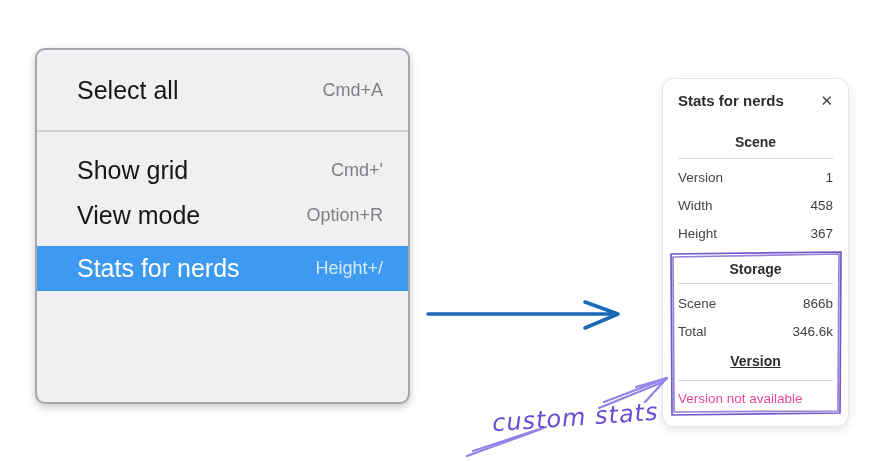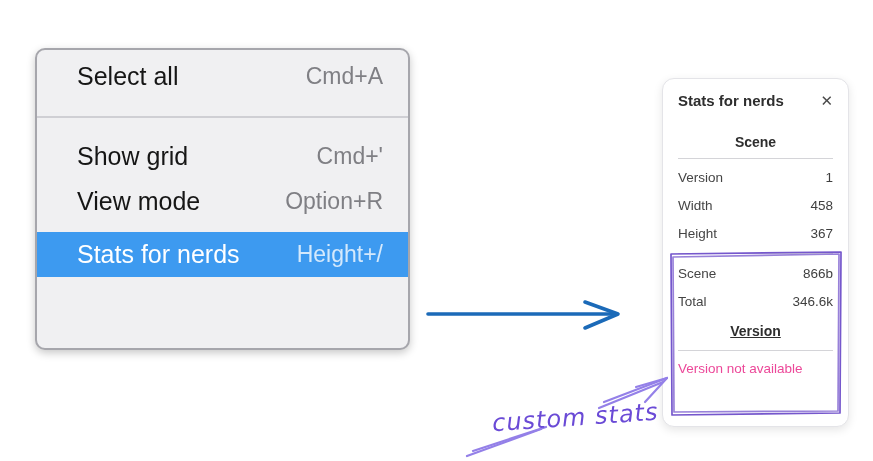--- a/index.html
+++ b/index.html
@@ -9,30 +9,30 @@
     --annotation-arrow:#9480e8;
     --highlight-box:#7557cc;
   }
   *{box-sizing:border-box;margin:0;padding:0;}
   html,body{background:#ffffff;}
   body{font-family:"Liberation Sans","DejaVu Sans",sans-serif;}
   .canvas{position:relative;width:873px;height:461px;background:#ffffff;overflow:hidden;}
 
   
   .context-menu{
-    position:absolute;left:35px;top:48px;width:375px;height:302px;
+    position:absolute;left:35px;top:48px;width:375px;height:356px;
     background:#f0f0f2;border:2px solid #a6a6ac;border-radius:10px;
     box-shadow:0 3px 8px rgba(0,0,0,.22);
-    padding-top:4px;display:flex;flex-direction:column;
+    padding-top:18px;display:flex;flex-direction:column;
   }
   .menu-item{
     height:45px;flex:0 0 auto;display:flex;align-items:center;justify-content:space-between;
     padding:0 25px 0 40px;font-size:25px;color:#161616;cursor:default;
   }
-  .menu-item .mi-shortcut{font-size:23px;color:#7f7f84;}
+  .menu-item .mi-shortcut{font-size:18px;color:#7f7f84;}
   .menu-item.highlighted{background:var(--menu-highlight);color:#ffffff;margin-top:8px;}
   .menu-item.highlighted .mi-shortcut{color:rgba(255,255,255,.78);}
   .menu-divider{height:2px;background:#cfcfd4;margin:17px 0 16px;}
 
   
   .stats-panel{
     position:absolute;left:662px;top:78px;width:187px;height:349px;
     background:#ffffff;border:1px solid #e4e4e8;border-radius:12px;
     box-shadow:0 3px 10px rgba(0,0,0,.10);
     padding:10px 15px 12px;font-size:13.5px;color:#454545;
@@ -102,20 +102,21 @@
     </div>
     <div class="stat-row">
       <span class="stat-label">Width</span>
       <span class="stat-value">458</span>
     </div>
     <div class="stat-row">
       <span class="stat-label">Height</span>
       <span class="stat-value">367</span>
     </div>
 
+    <div class="section-heading h-storage">Storage</div>
     <hr class="section-rule r-storage">
     <div class="stat-row">
       <span class="stat-label">Scene</span>
       <span class="stat-value">866b</span>
     </div>
     <div class="stat-row">
       <span class="stat-label">Total</span>
       <span class="stat-value">346.6k</span>
     </div>
 

